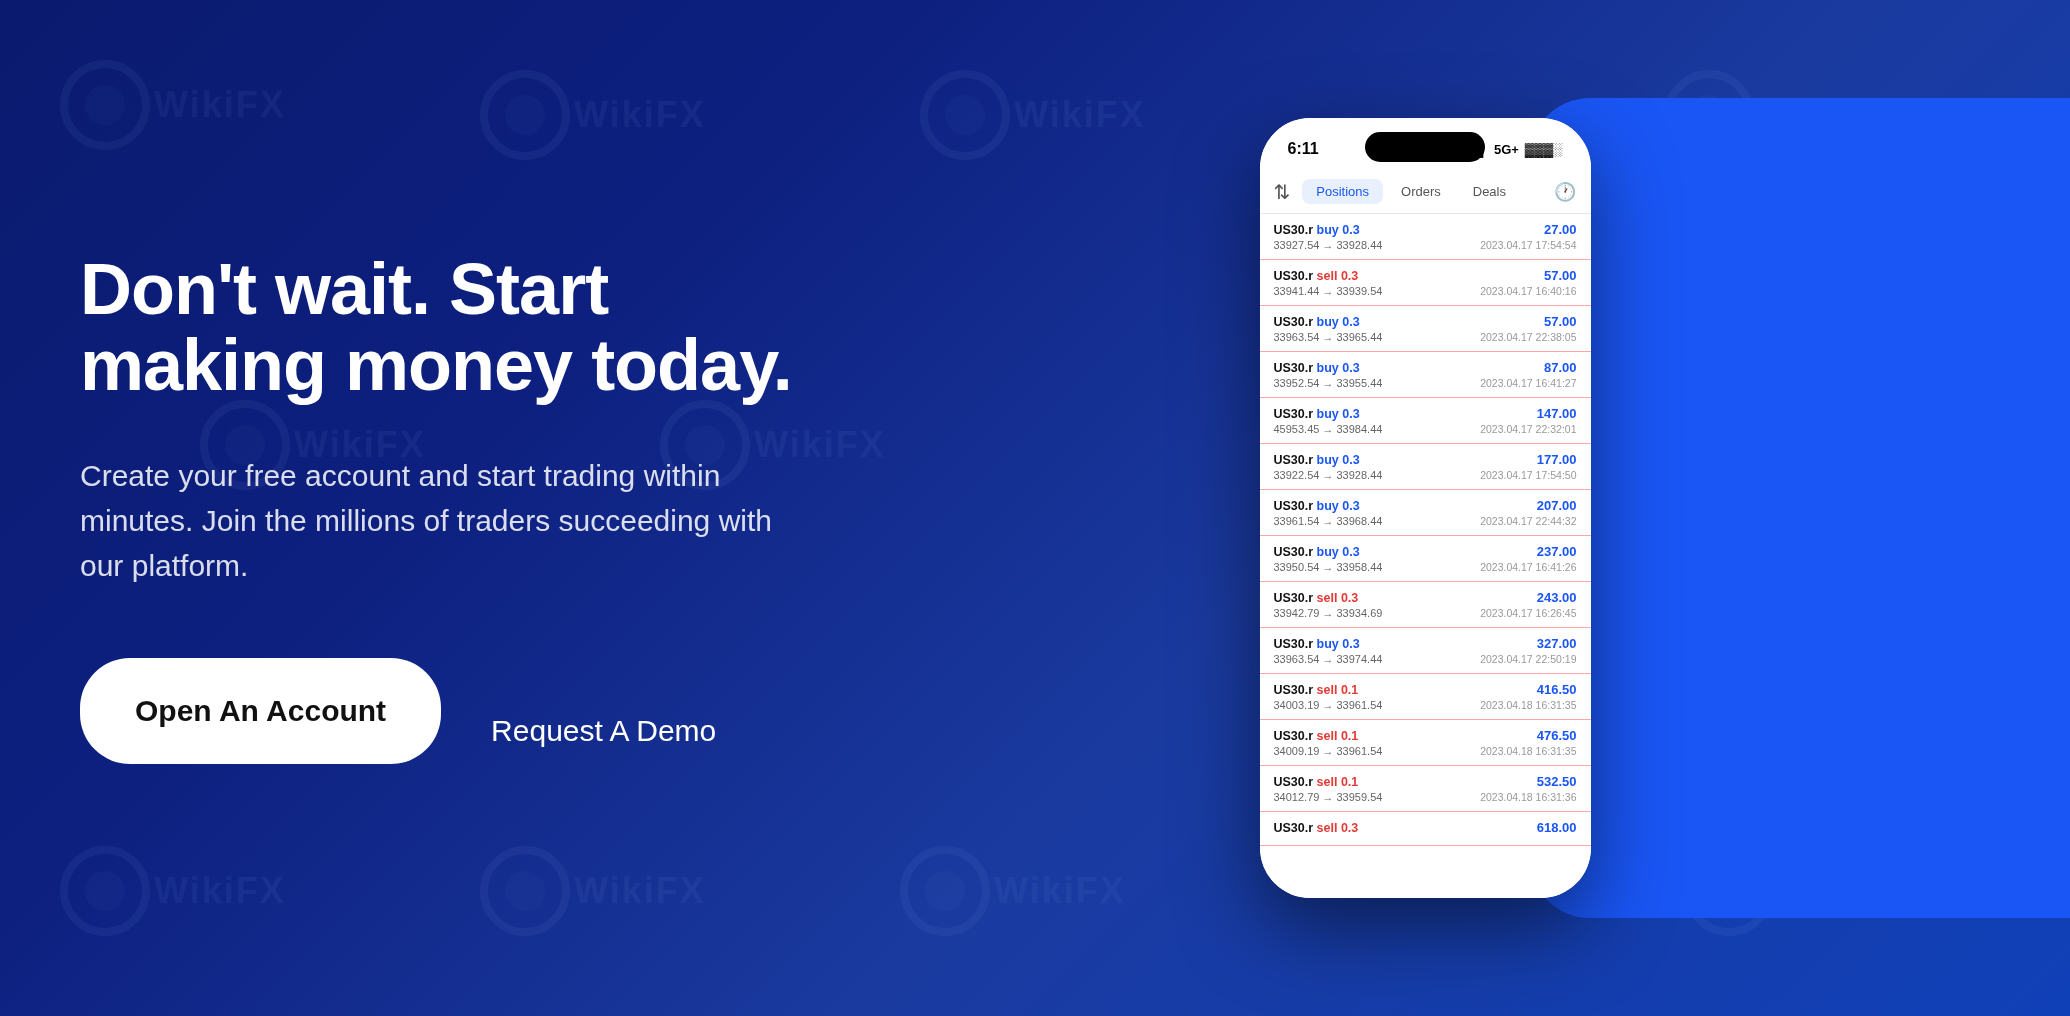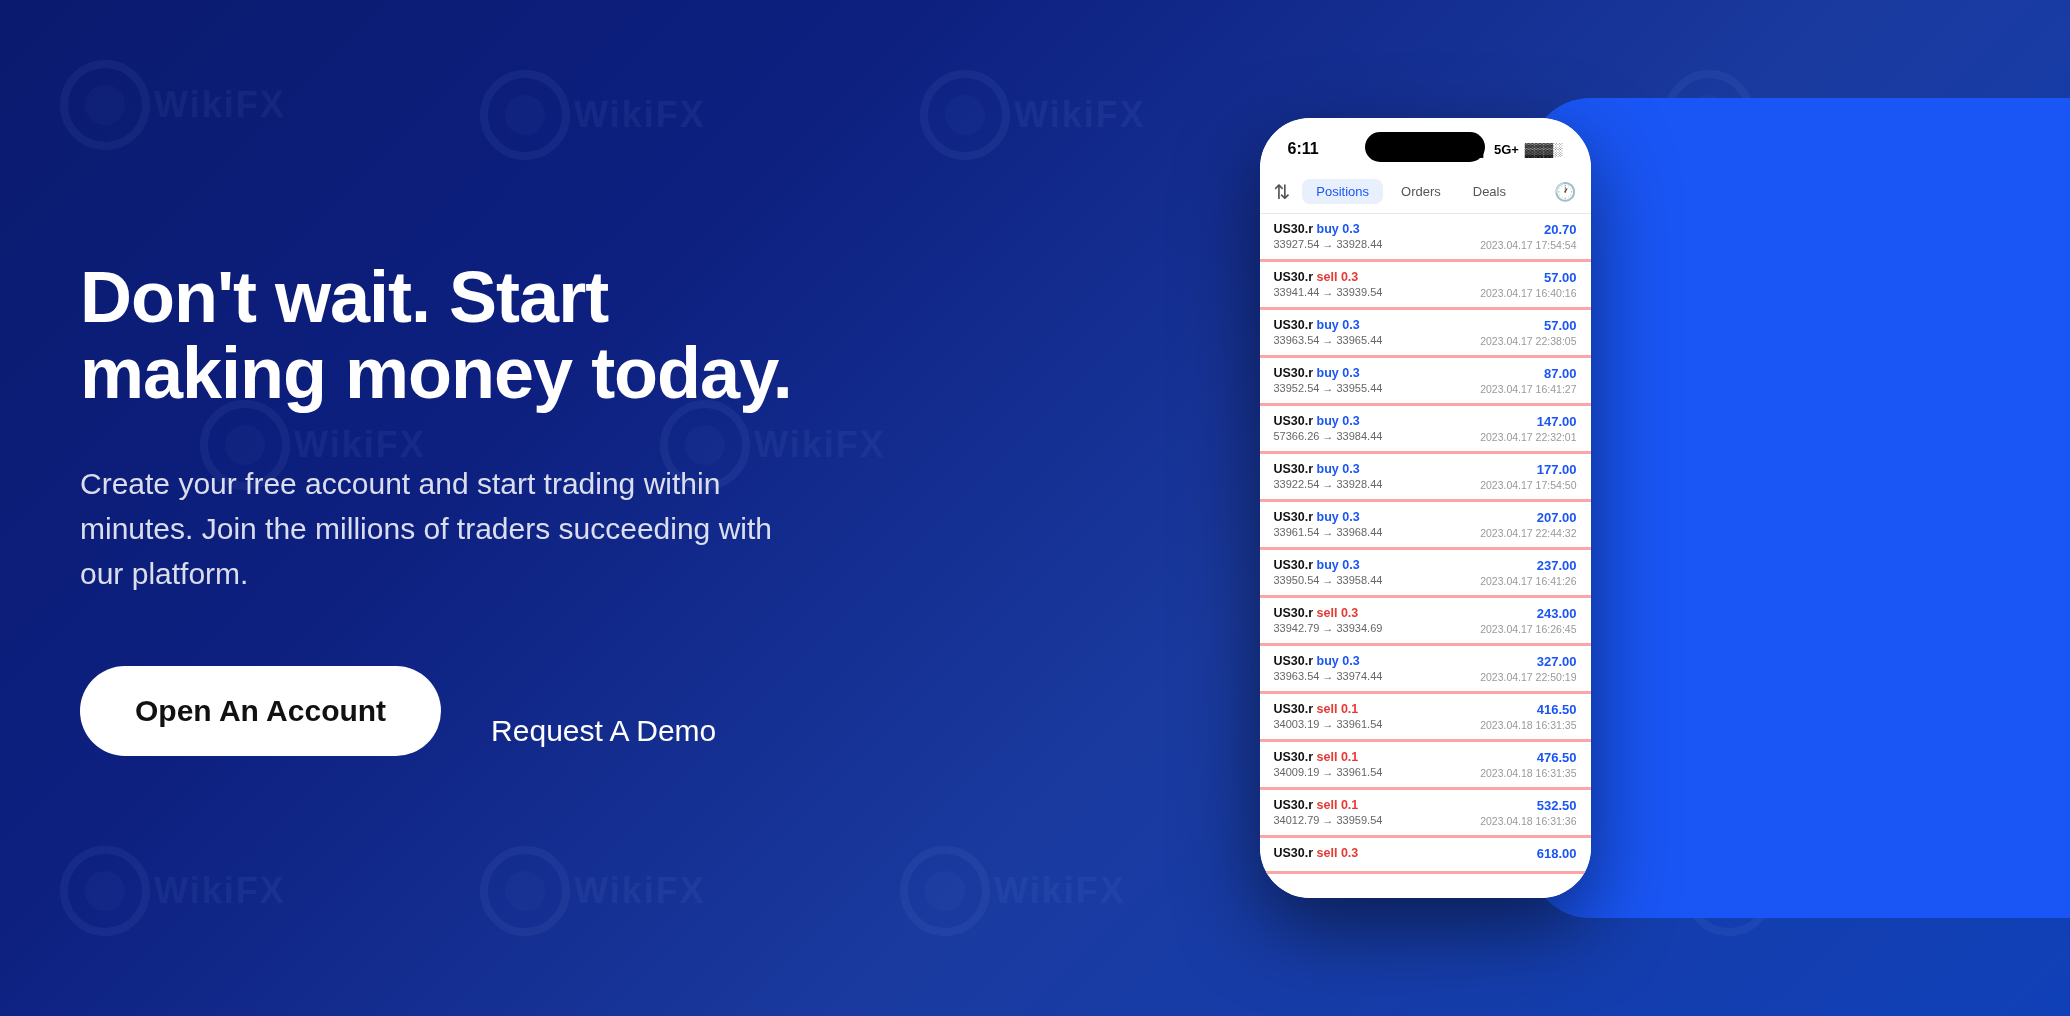--- a/index.html
+++ b/index.html
@@ -51,21 +51,21 @@
       display: flex;
       gap: 50px;
       align-items: center;
     }
 
     .btn-primary {
       background: #ffffff;
       color: #111111;
       border: none;
       border-radius: 50px;
-      padding: 28px 55px;
+      padding: 36px 55px;
       font-size: 30px;
       font-weight: 600;
       cursor: pointer;
       white-space: nowrap;
     }
 
     .btn-secondary {
       background: transparent;
       color: #ffffff;
       border: none;
@@ -206,23 +206,23 @@
 
     
     .trade-list {
       overflow: hidden;
       height: calc(100% - 96px);
     }
 
     .trade-row {
       display: flex;
       justify-content: space-between;
-      align-items: flex-start;
+      align-items: flex-end;
       padding: 8px 14px;
-      border-bottom: 3px solid #fca5a5;
+      border-bottom: 1px solid #fca5a5;
     }
 
     .trade-left {
       flex: 1;
     }
 
     .trade-instrument {
       font-size: 12.5px;
       font-weight: 600;
       color: #111;
@@ -407,21 +407,21 @@
         </div>
 
         <div class="trade-list">
 
           <div class="trade-row">
             <div class="trade-left">
               <div class="trade-instrument">US30.r <span class="trade-action-buy">buy 0.3</span></div>
               <div class="trade-prices">33927.54 → 33928.44</div>
             </div>
             <div class="trade-right">
-              <div class="trade-profit">20.70</div>
+              <div class="trade-profit">27.00</div>
               <div class="trade-time">2023.04.17 17:54:54</div>
             </div>
           </div>
 
           <div class="trade-row">
             <div class="trade-left">
               <div class="trade-instrument">US30.r <span class="trade-action-sell">sell 0.3</span></div>
               <div class="trade-prices">33941.44 → 33939.54</div>
             </div>
             <div class="trade-right">
@@ -448,21 +448,21 @@
             </div>
             <div class="trade-right">
               <div class="trade-profit">87.00</div>
               <div class="trade-time">2023.04.17 16:41:27</div>
             </div>
           </div>
 
           <div class="trade-row">
             <div class="trade-left">
               <div class="trade-instrument">US30.r <span class="trade-action-buy">buy 0.3</span></div>
-              <div class="trade-prices">57366.26 → 33984.44</div>
+              <div class="trade-prices">45953.45 → 33984.44</div>
             </div>
             <div class="trade-right">
               <div class="trade-profit">147.00</div>
               <div class="trade-time">2023.04.17 22:32:01</div>
             </div>
           </div>
 
           <div class="trade-row">
             <div class="trade-left">
               <div class="trade-instrument">US30.r <span class="trade-action-buy">buy 0.3</span></div>

